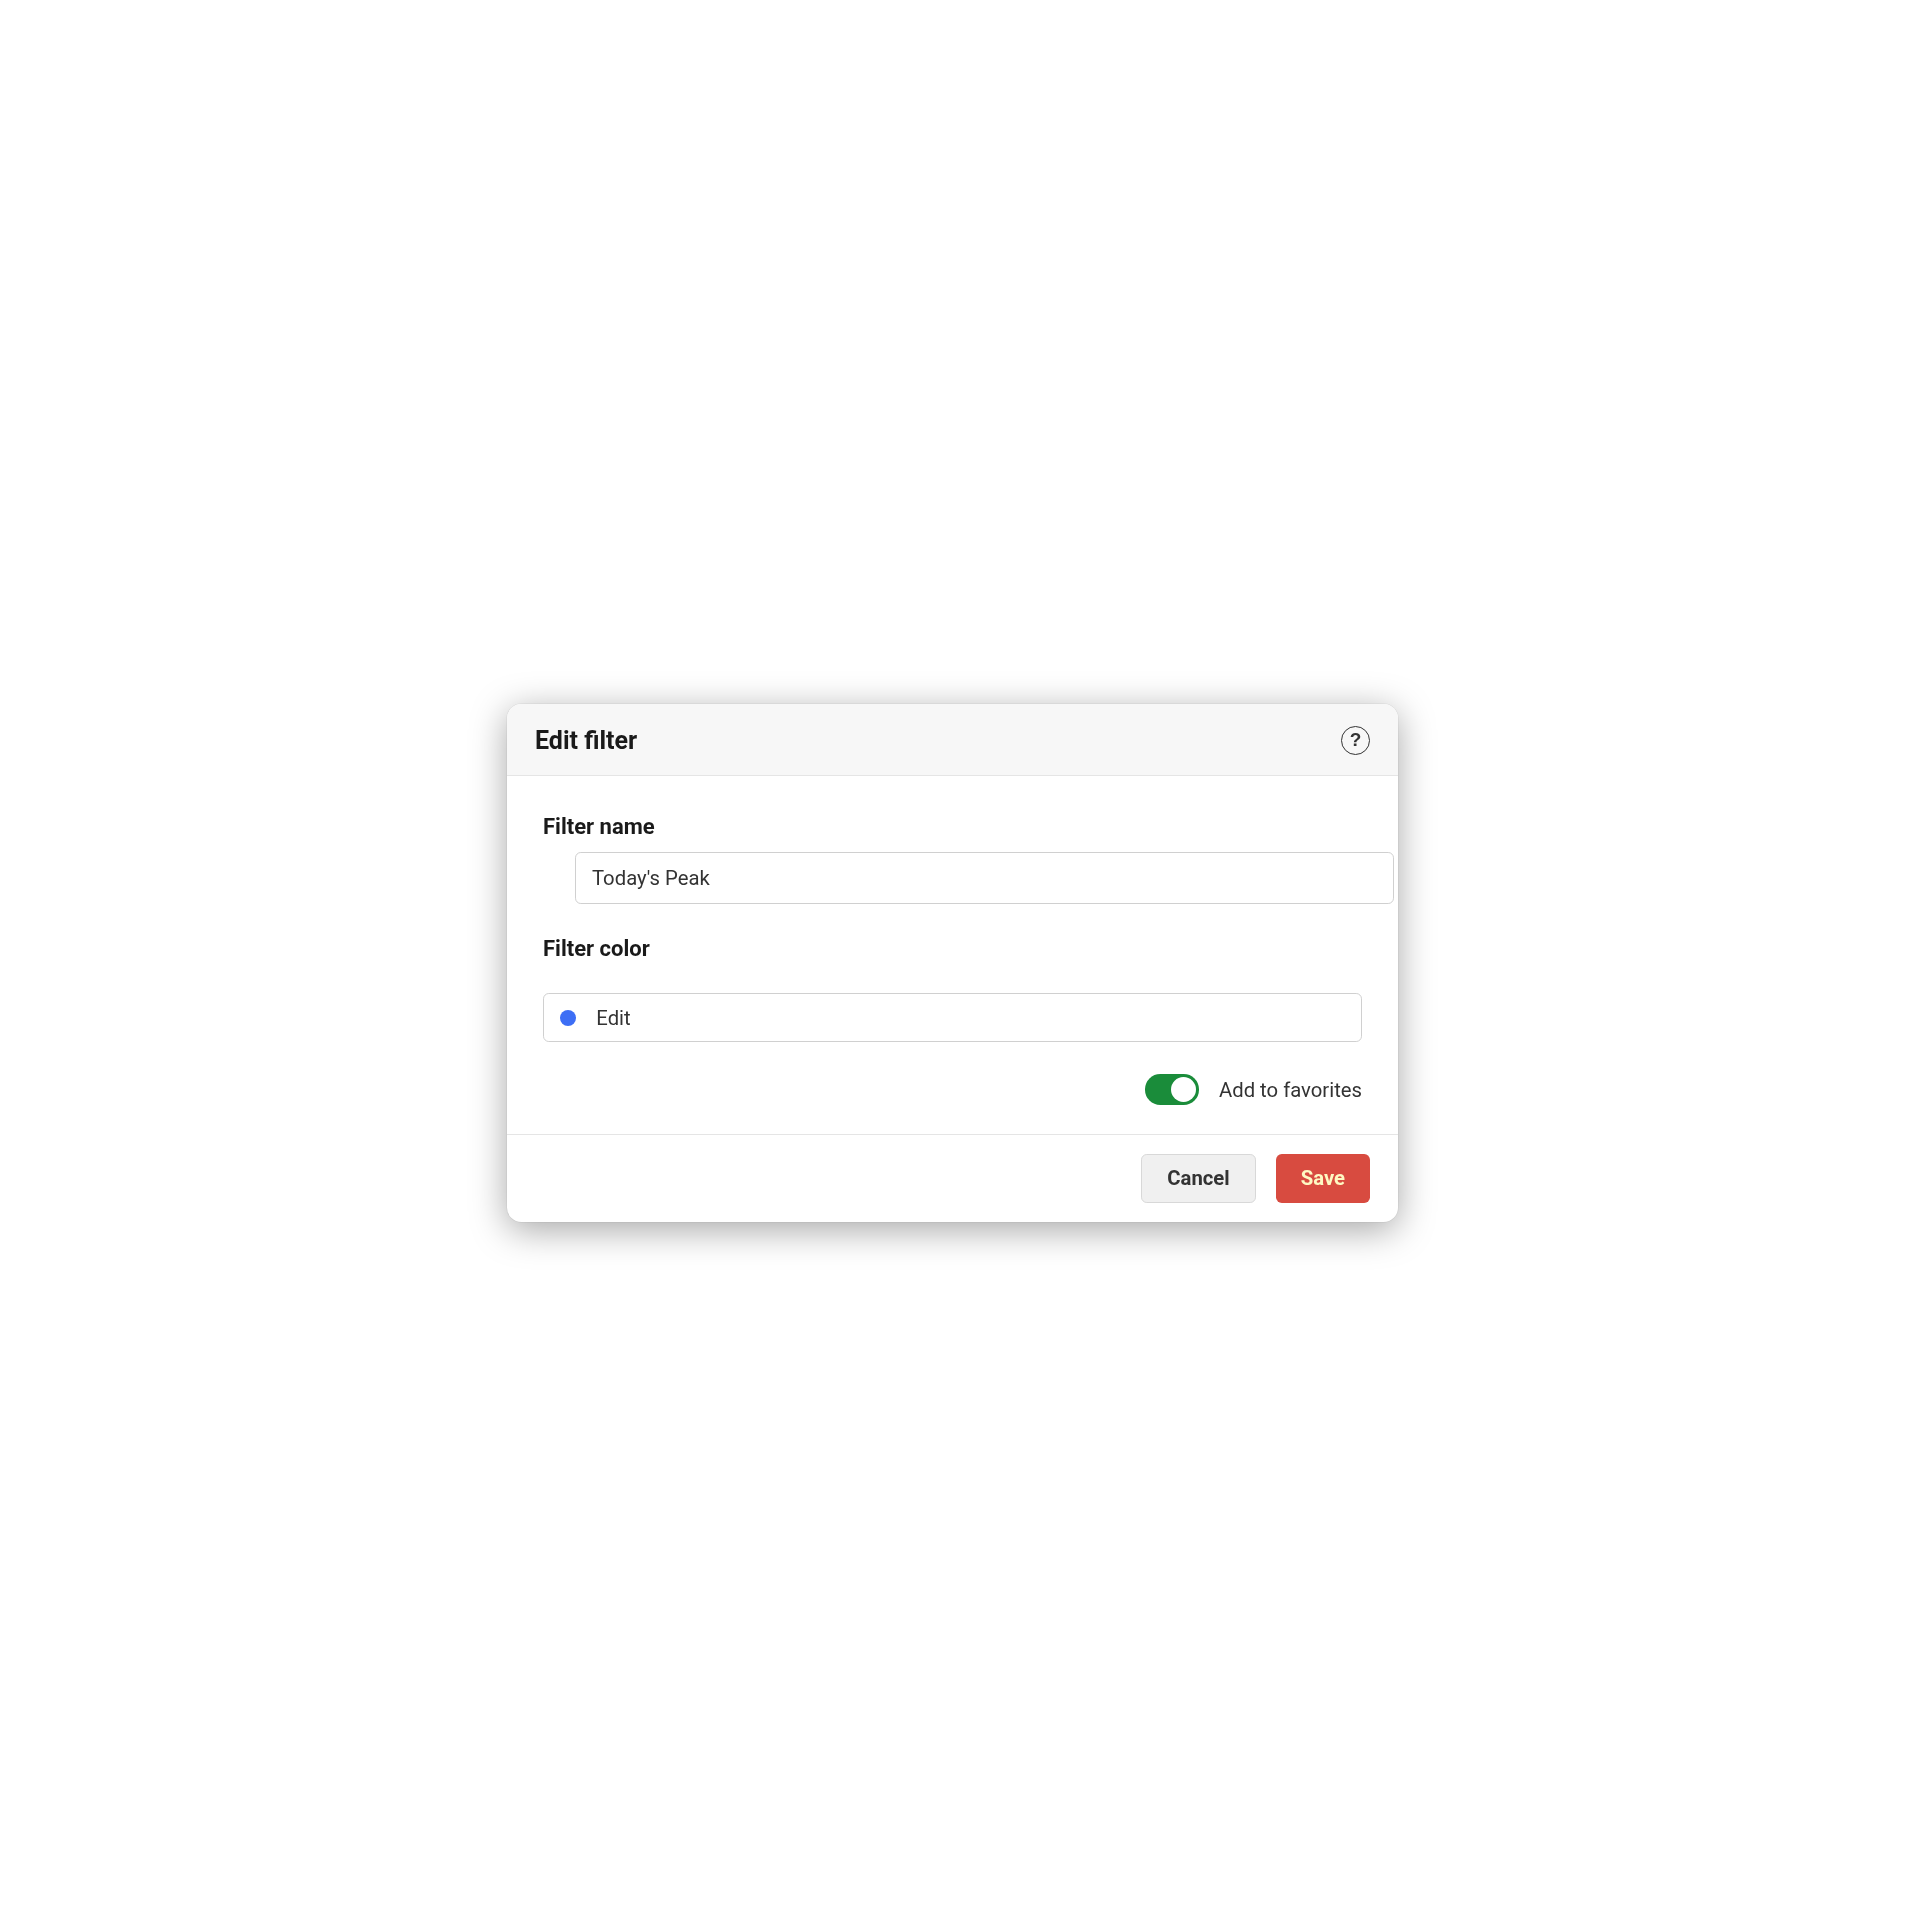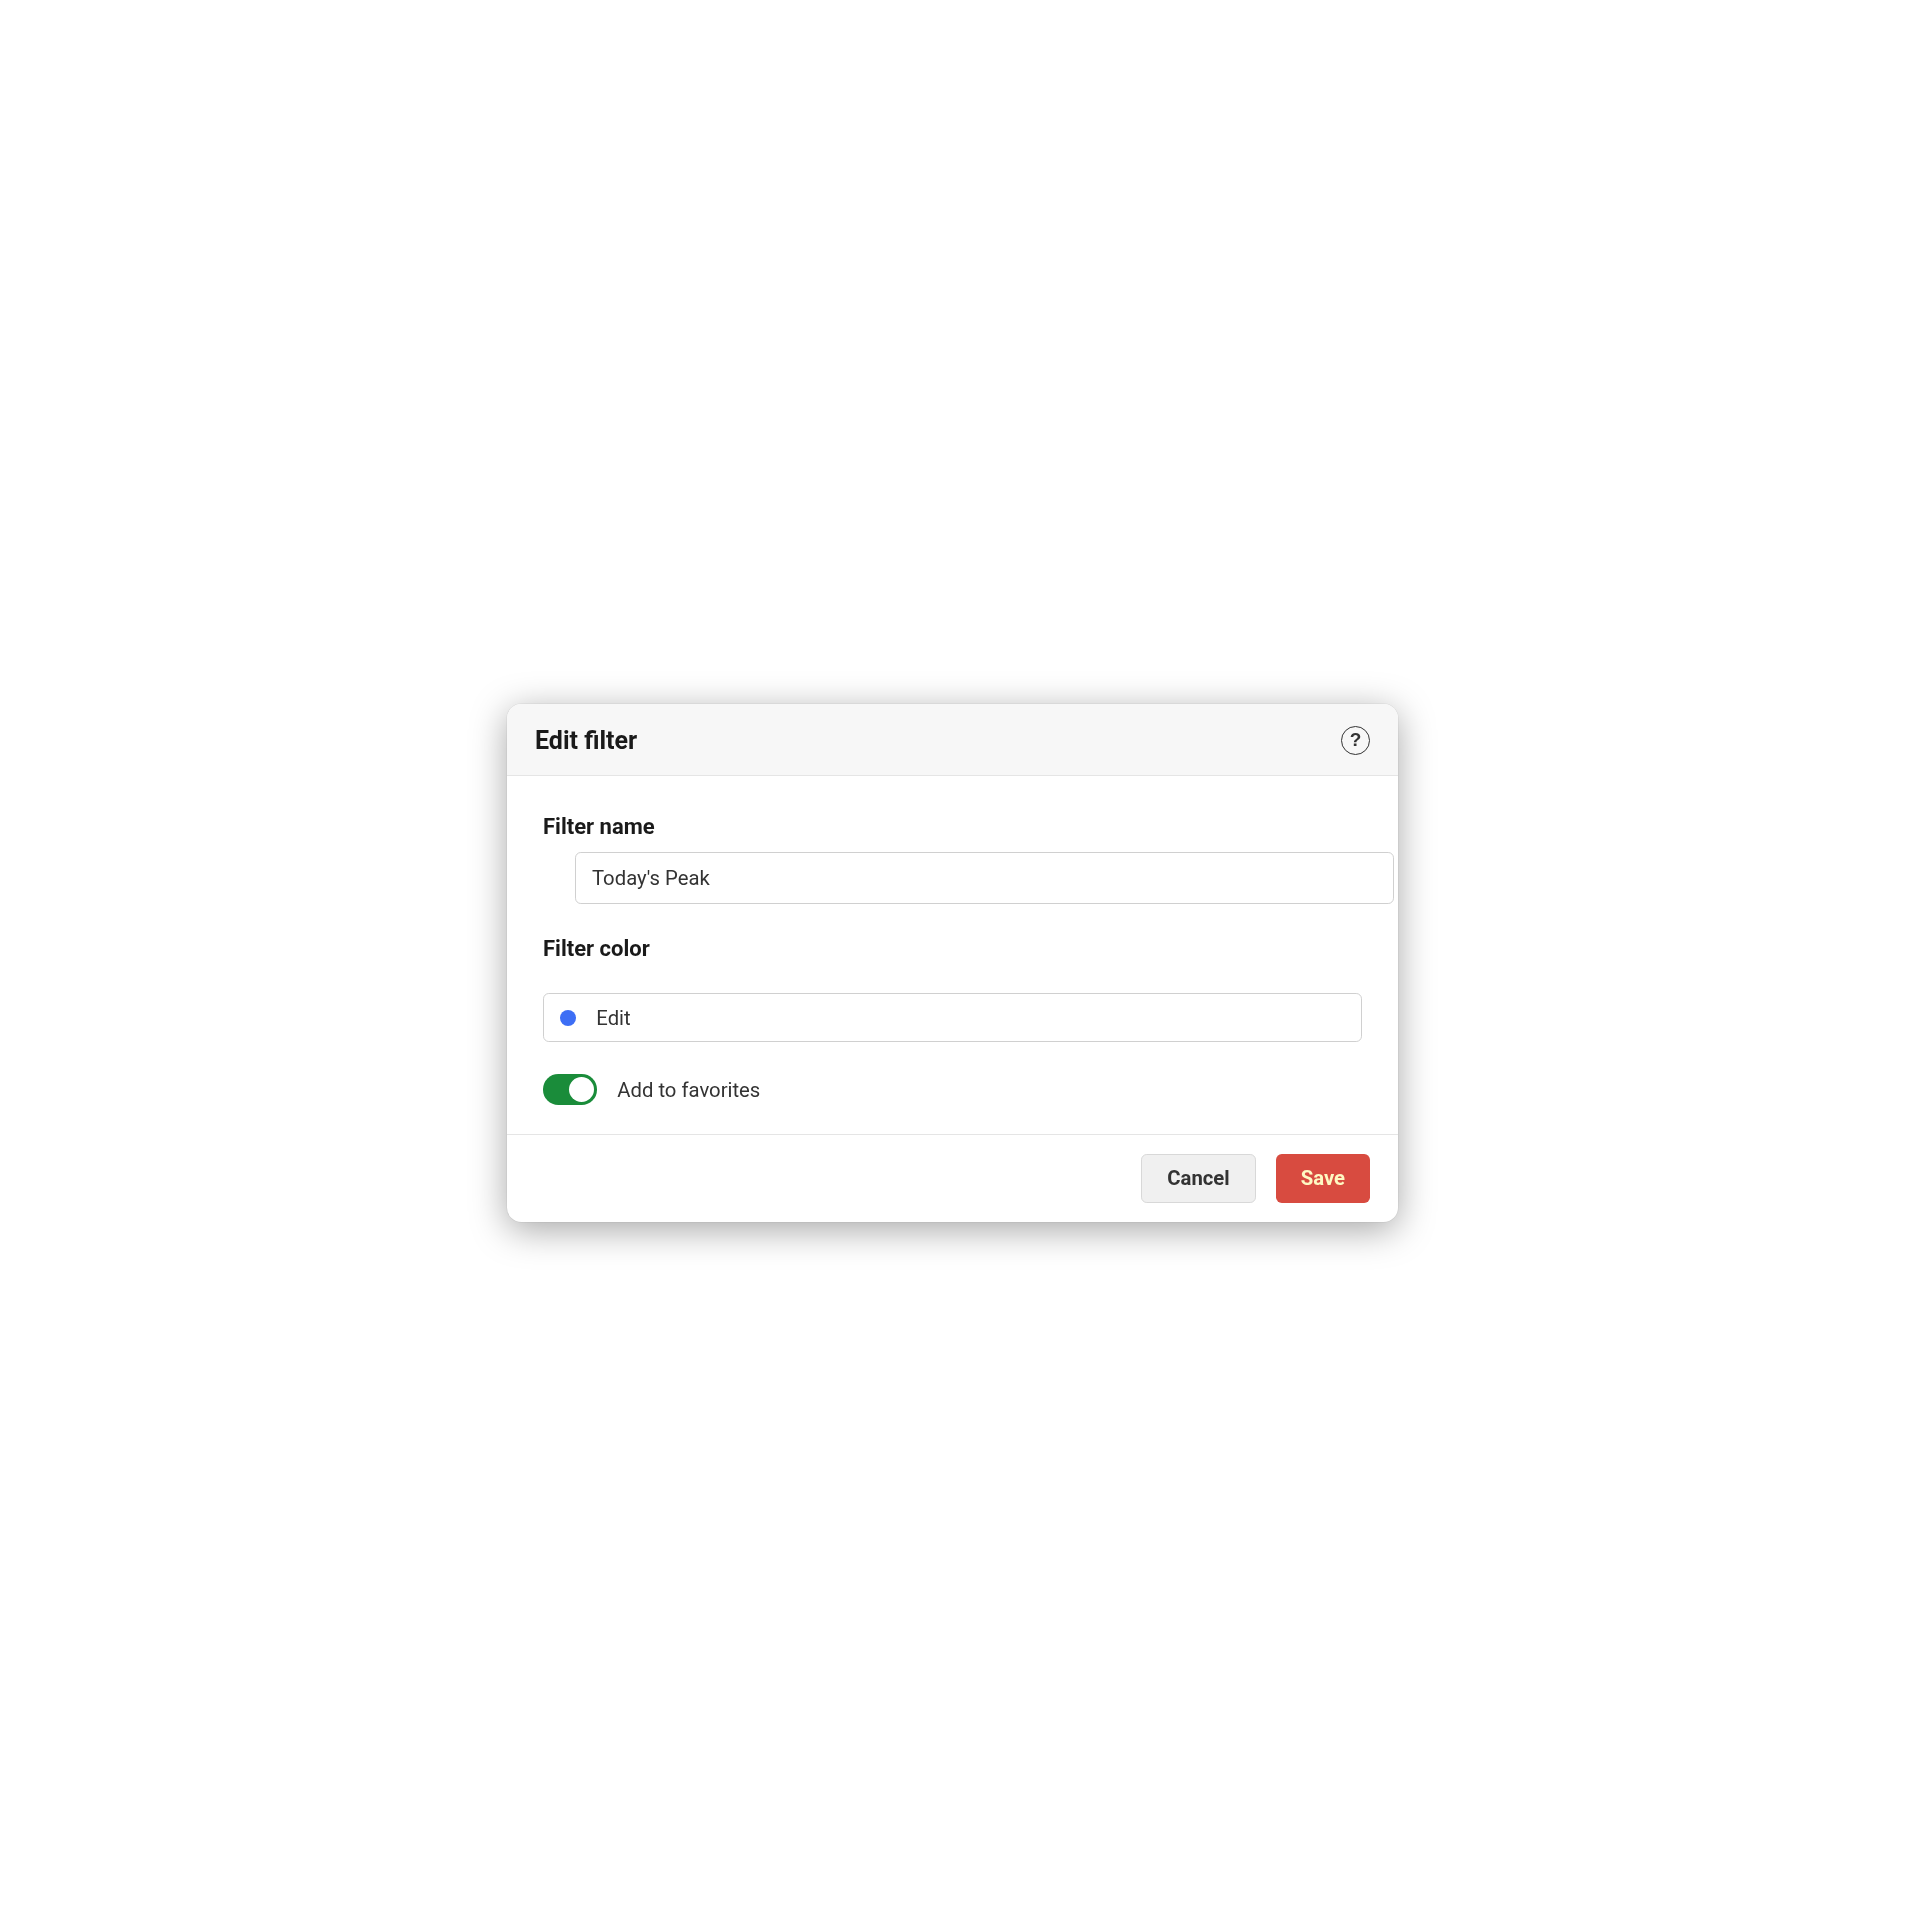--- a/index.html
+++ b/index.html
@@ -100,20 +100,21 @@
     }
     .color-label {
       font-size: 20.3px;
       color: #333;
     }
     .toggle-row {
       display: flex;
       align-items: center;
       gap: 20.3px;
       margin-top: 1px;
+      justify-content: flex-end;
     }
     .toggle {
       width: 54px;
       height: 30.5px;
       background: #1a8c3a;
       border-radius: 15.3px;
       position: relative;
       cursor: pointer;
       border: none;
       flex-shrink: 0;

